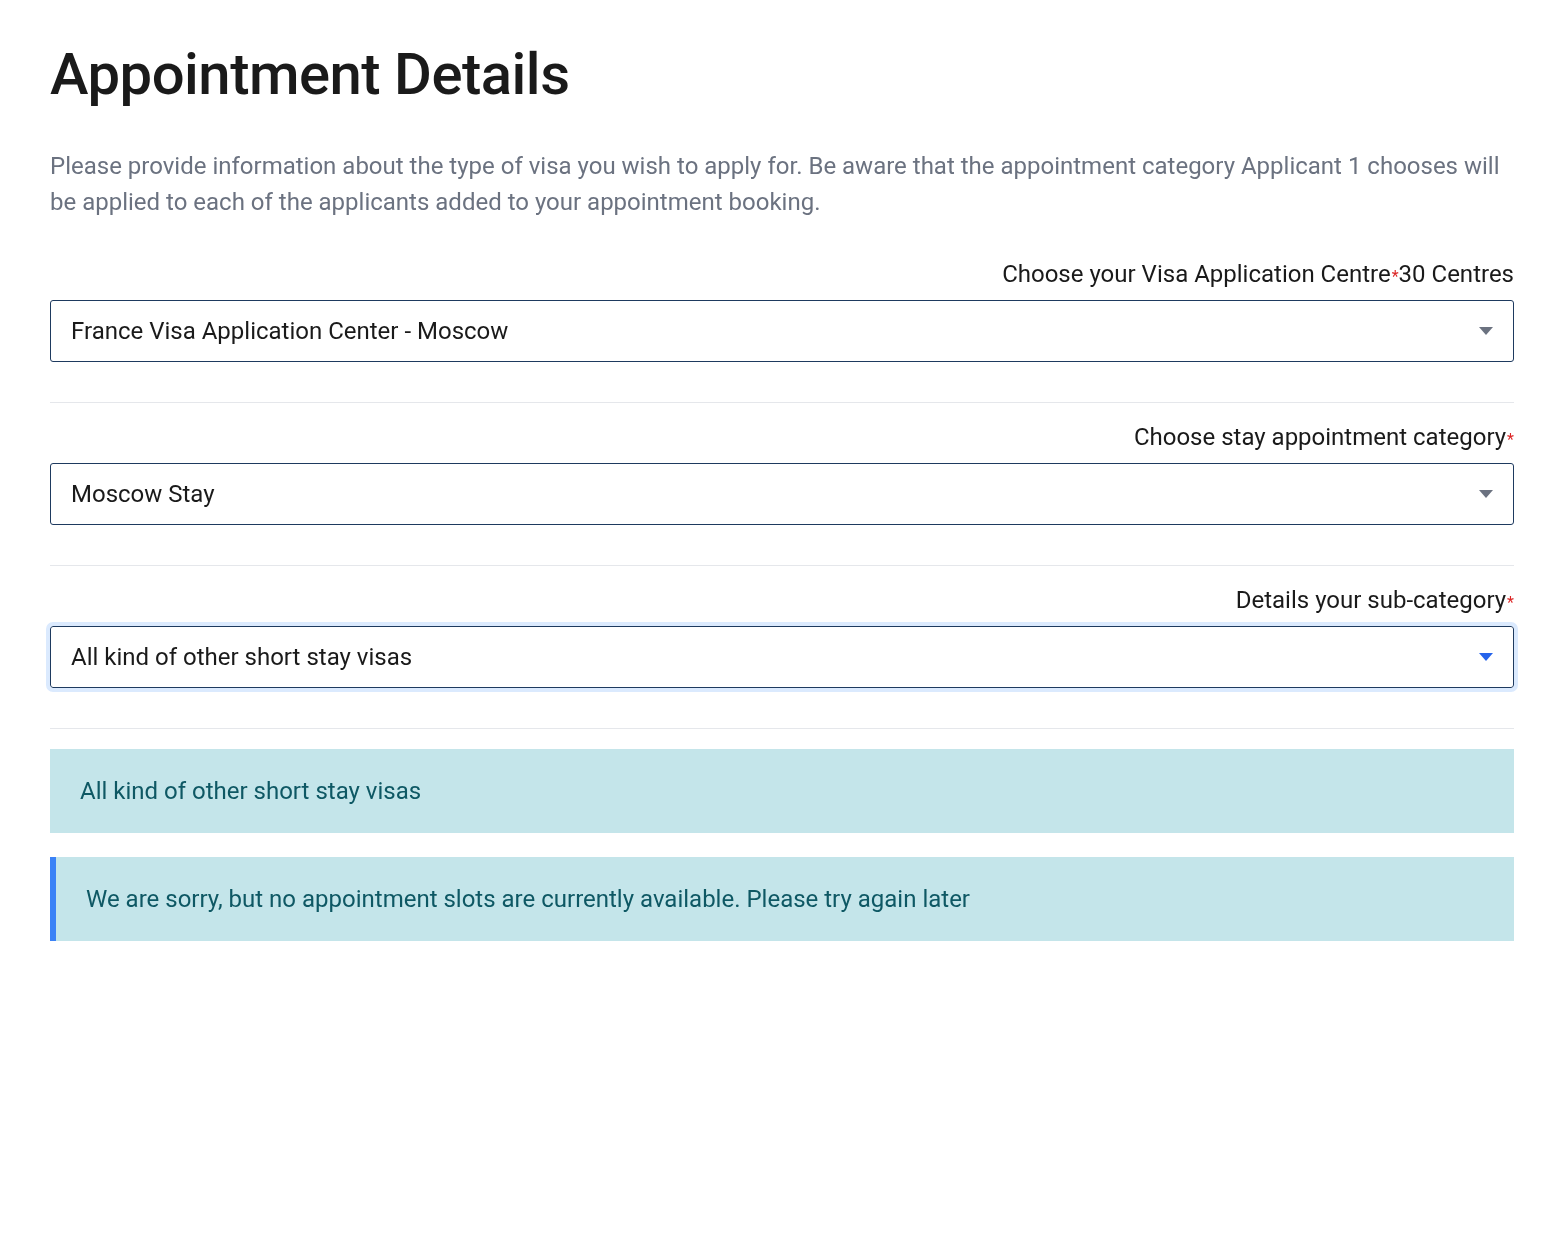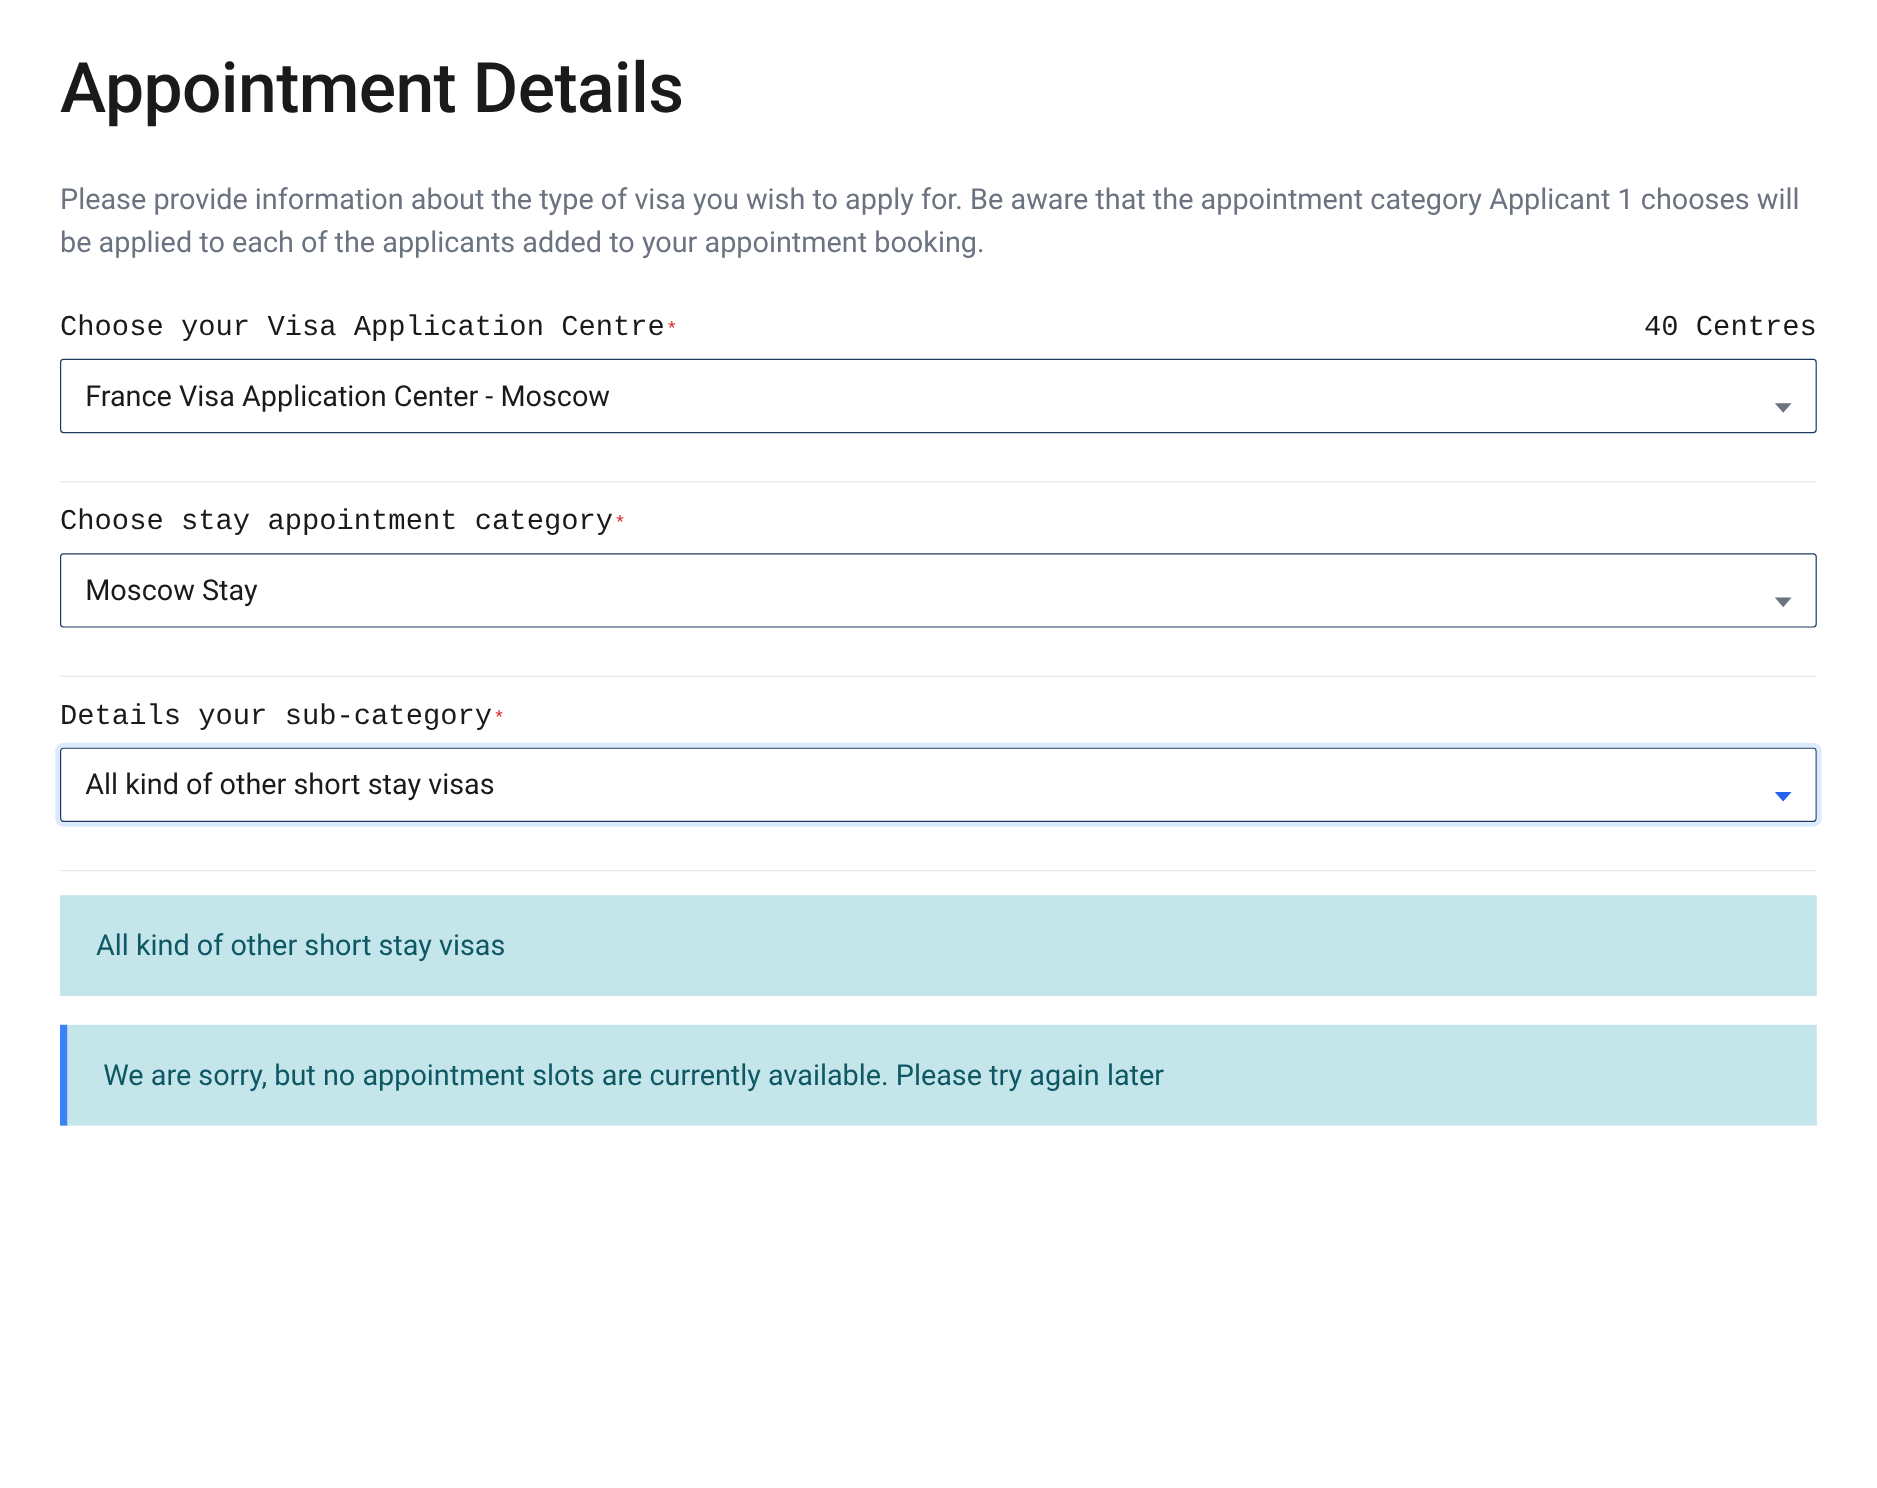--- a/index.html
+++ b/index.html
@@ -33,24 +33,23 @@
       border-bottom: 1px solid #e5e7eb;
       padding-bottom: 40px;
     }
     .form-group:last-of-type {
       border-bottom: 1px solid #e5e7eb;
       padding-bottom: 40px;
       margin-bottom: 30px;
     }
     .label-row {
       display: flex;
-      justify-content: space-between;
+      justify-content: flex-end;
       align-items: baseline;
       margin-bottom: 12px;
-      font-family: Liberation Mono, monospace;
     }
     .field-label {
       font-size: 24px;
       color: #1a1a1a;
     }
     .required-marker {
       color: #dc2626;
       margin-left: 1px;
     }
     .count-text {
@@ -64,21 +63,21 @@
     .select-box {
       width: 100%;
       border: 1.5px solid #1e3a5f;
       background: #ffffff;
       padding: 16px 20px;
       font-size: 24px;
       color: #1a1a1a;
       border-radius: 3px;
       display: flex;
       justify-content: space-between;
-      align-items: flex-end;
+      align-items: center;
       cursor: pointer;
     }
     .select-box.focused {
       outline: 4px solid #dbeafe;
       outline-offset: 0;
     }
     .chevron-icon {
       width: 0;
       height: 0;
       border-left: 7px solid transparent;
@@ -109,21 +108,21 @@
 
 <h1 class="page-title">Appointment Details</h1>
 
 <p class="intro-text">Please provide information about the type of visa you wish to apply for. Be aware that the appointment category Applicant 1 chooses will be applied to each of the applicants added to your appointment booking.</p>
 
 <div class="form-group">
   <div class="label-row">
     <div>
       <span class="field-label">Choose your Visa Application Centre</span><span class="required-marker">*</span>
     </div>
-    <div class="count-text">40 Centres</div>
+    <div class="count-text">30 Centres</div>
   </div>
   <div class="select-wrapper">
     <div class="select-box">
       <span>France Visa Application Center - Moscow</span>
       <span class="chevron-icon"></span>
     </div>
   </div>
 </div>
 
 <div class="form-group">

